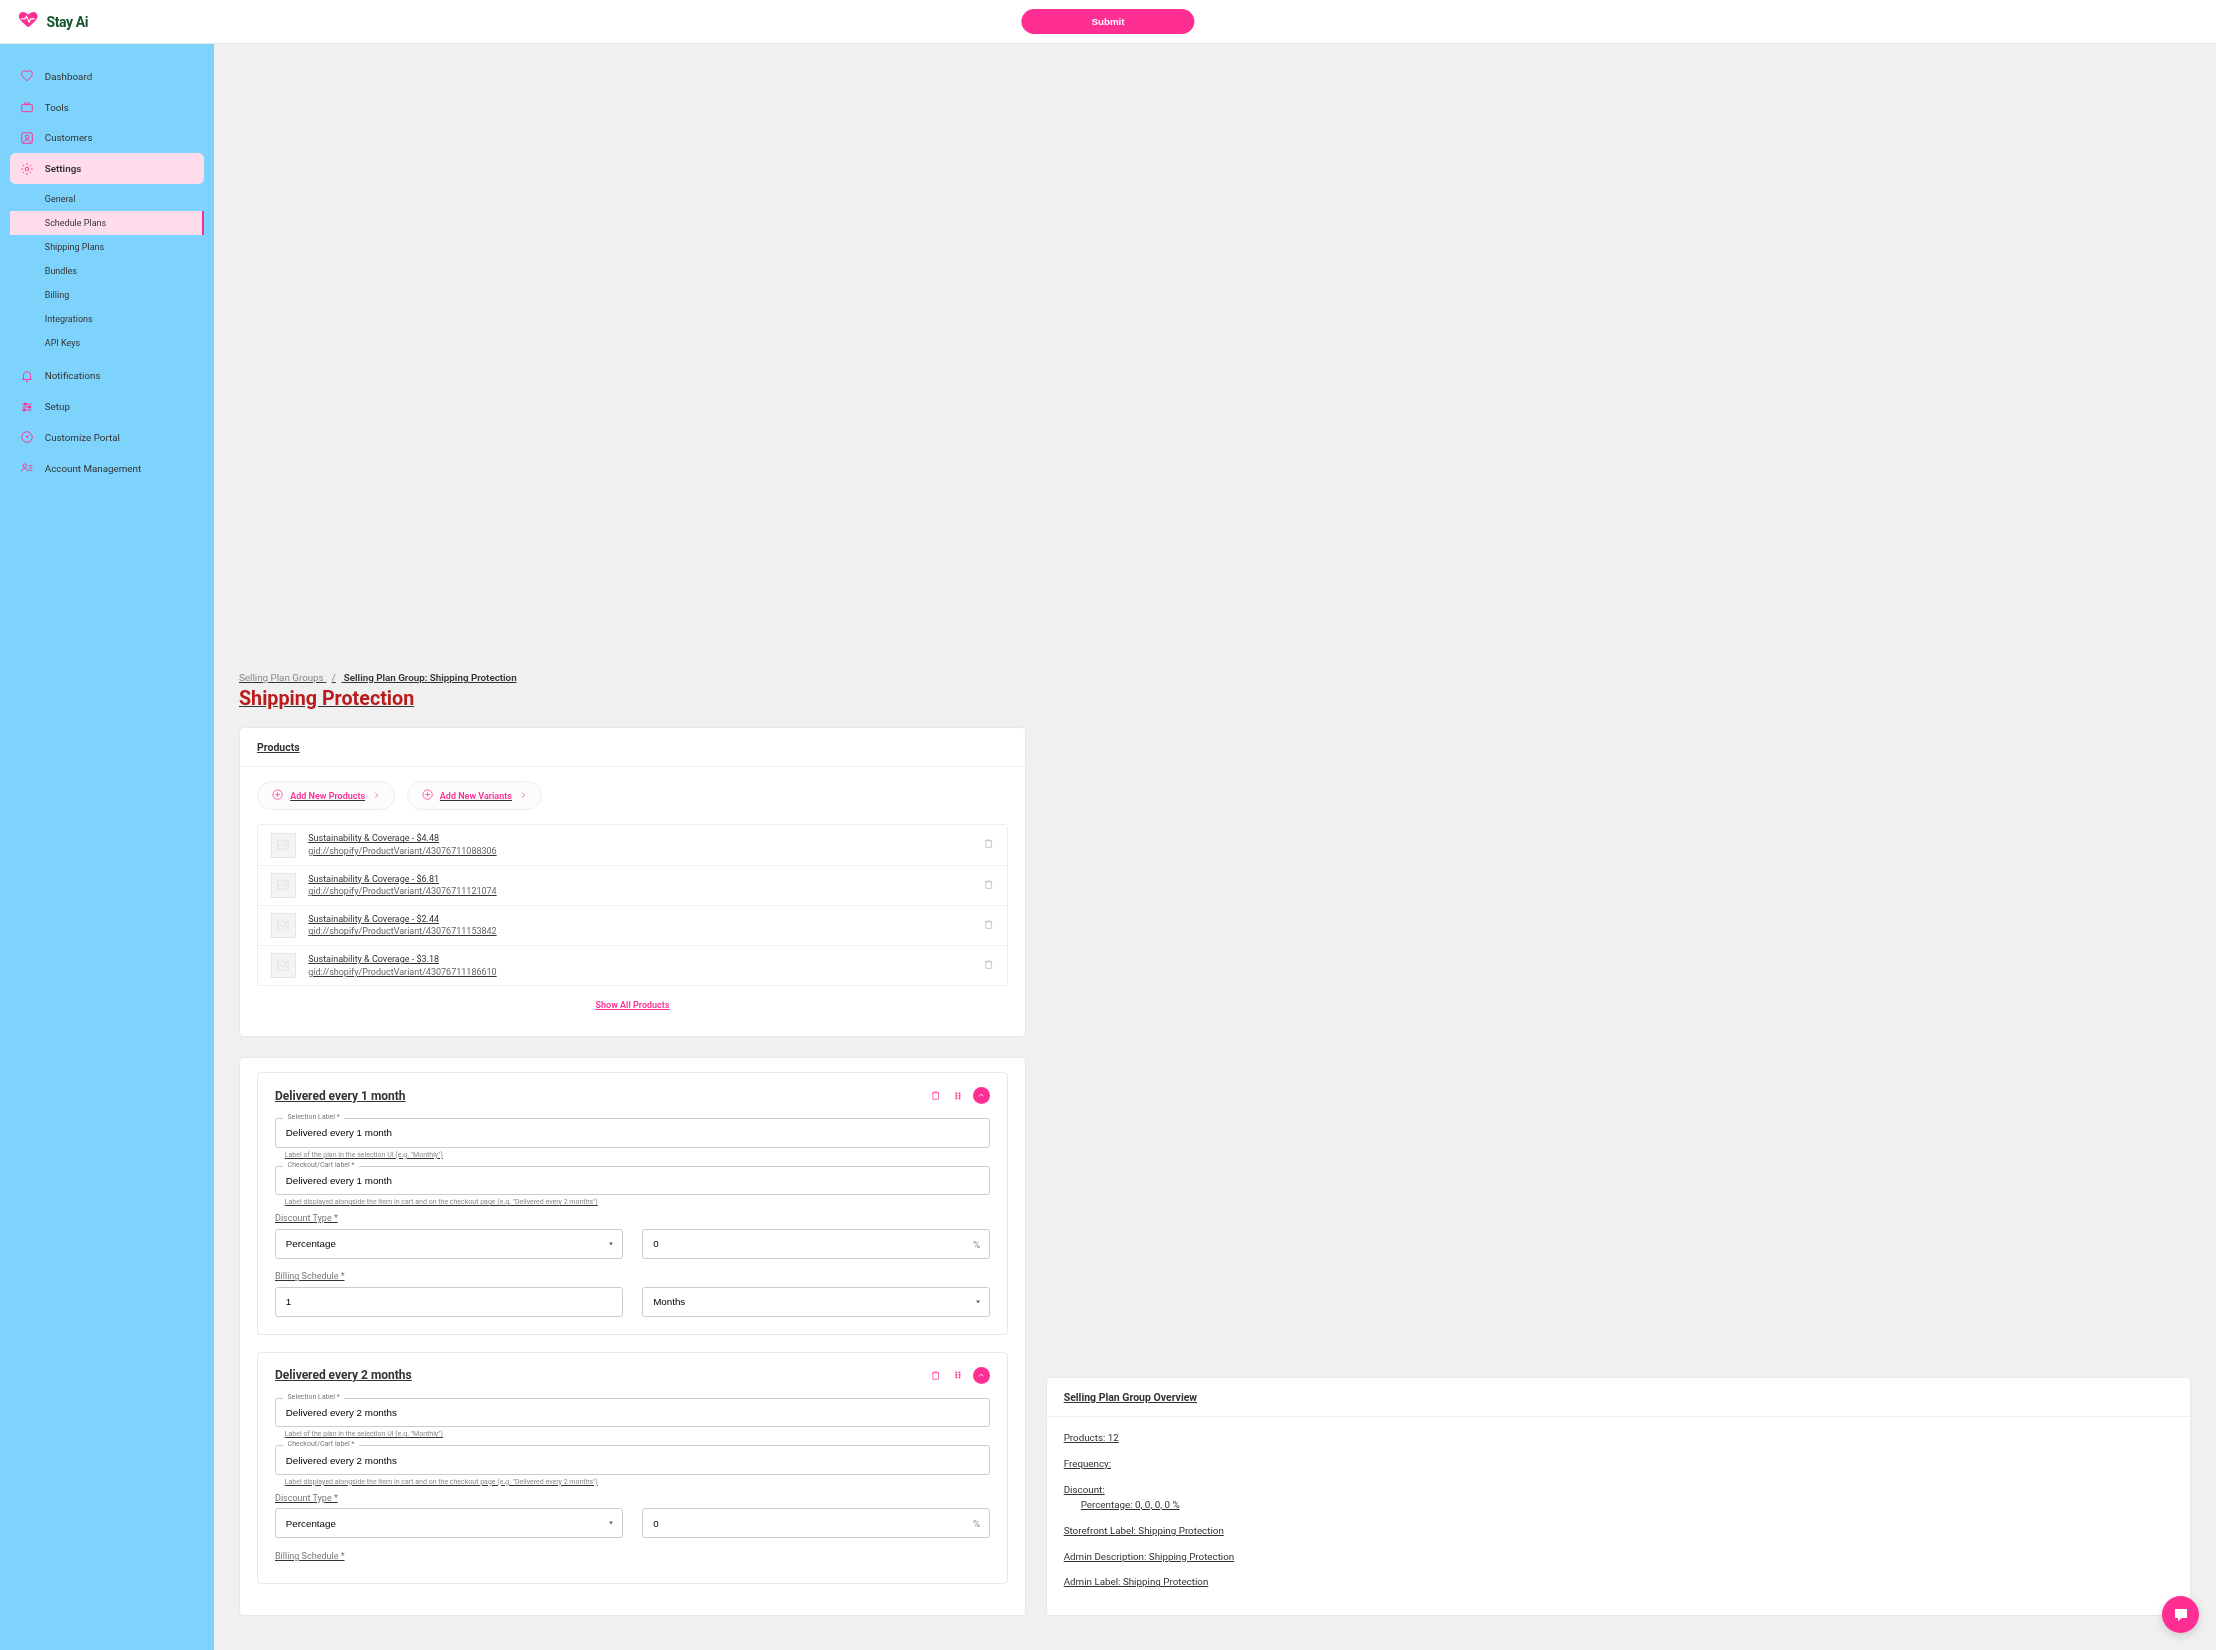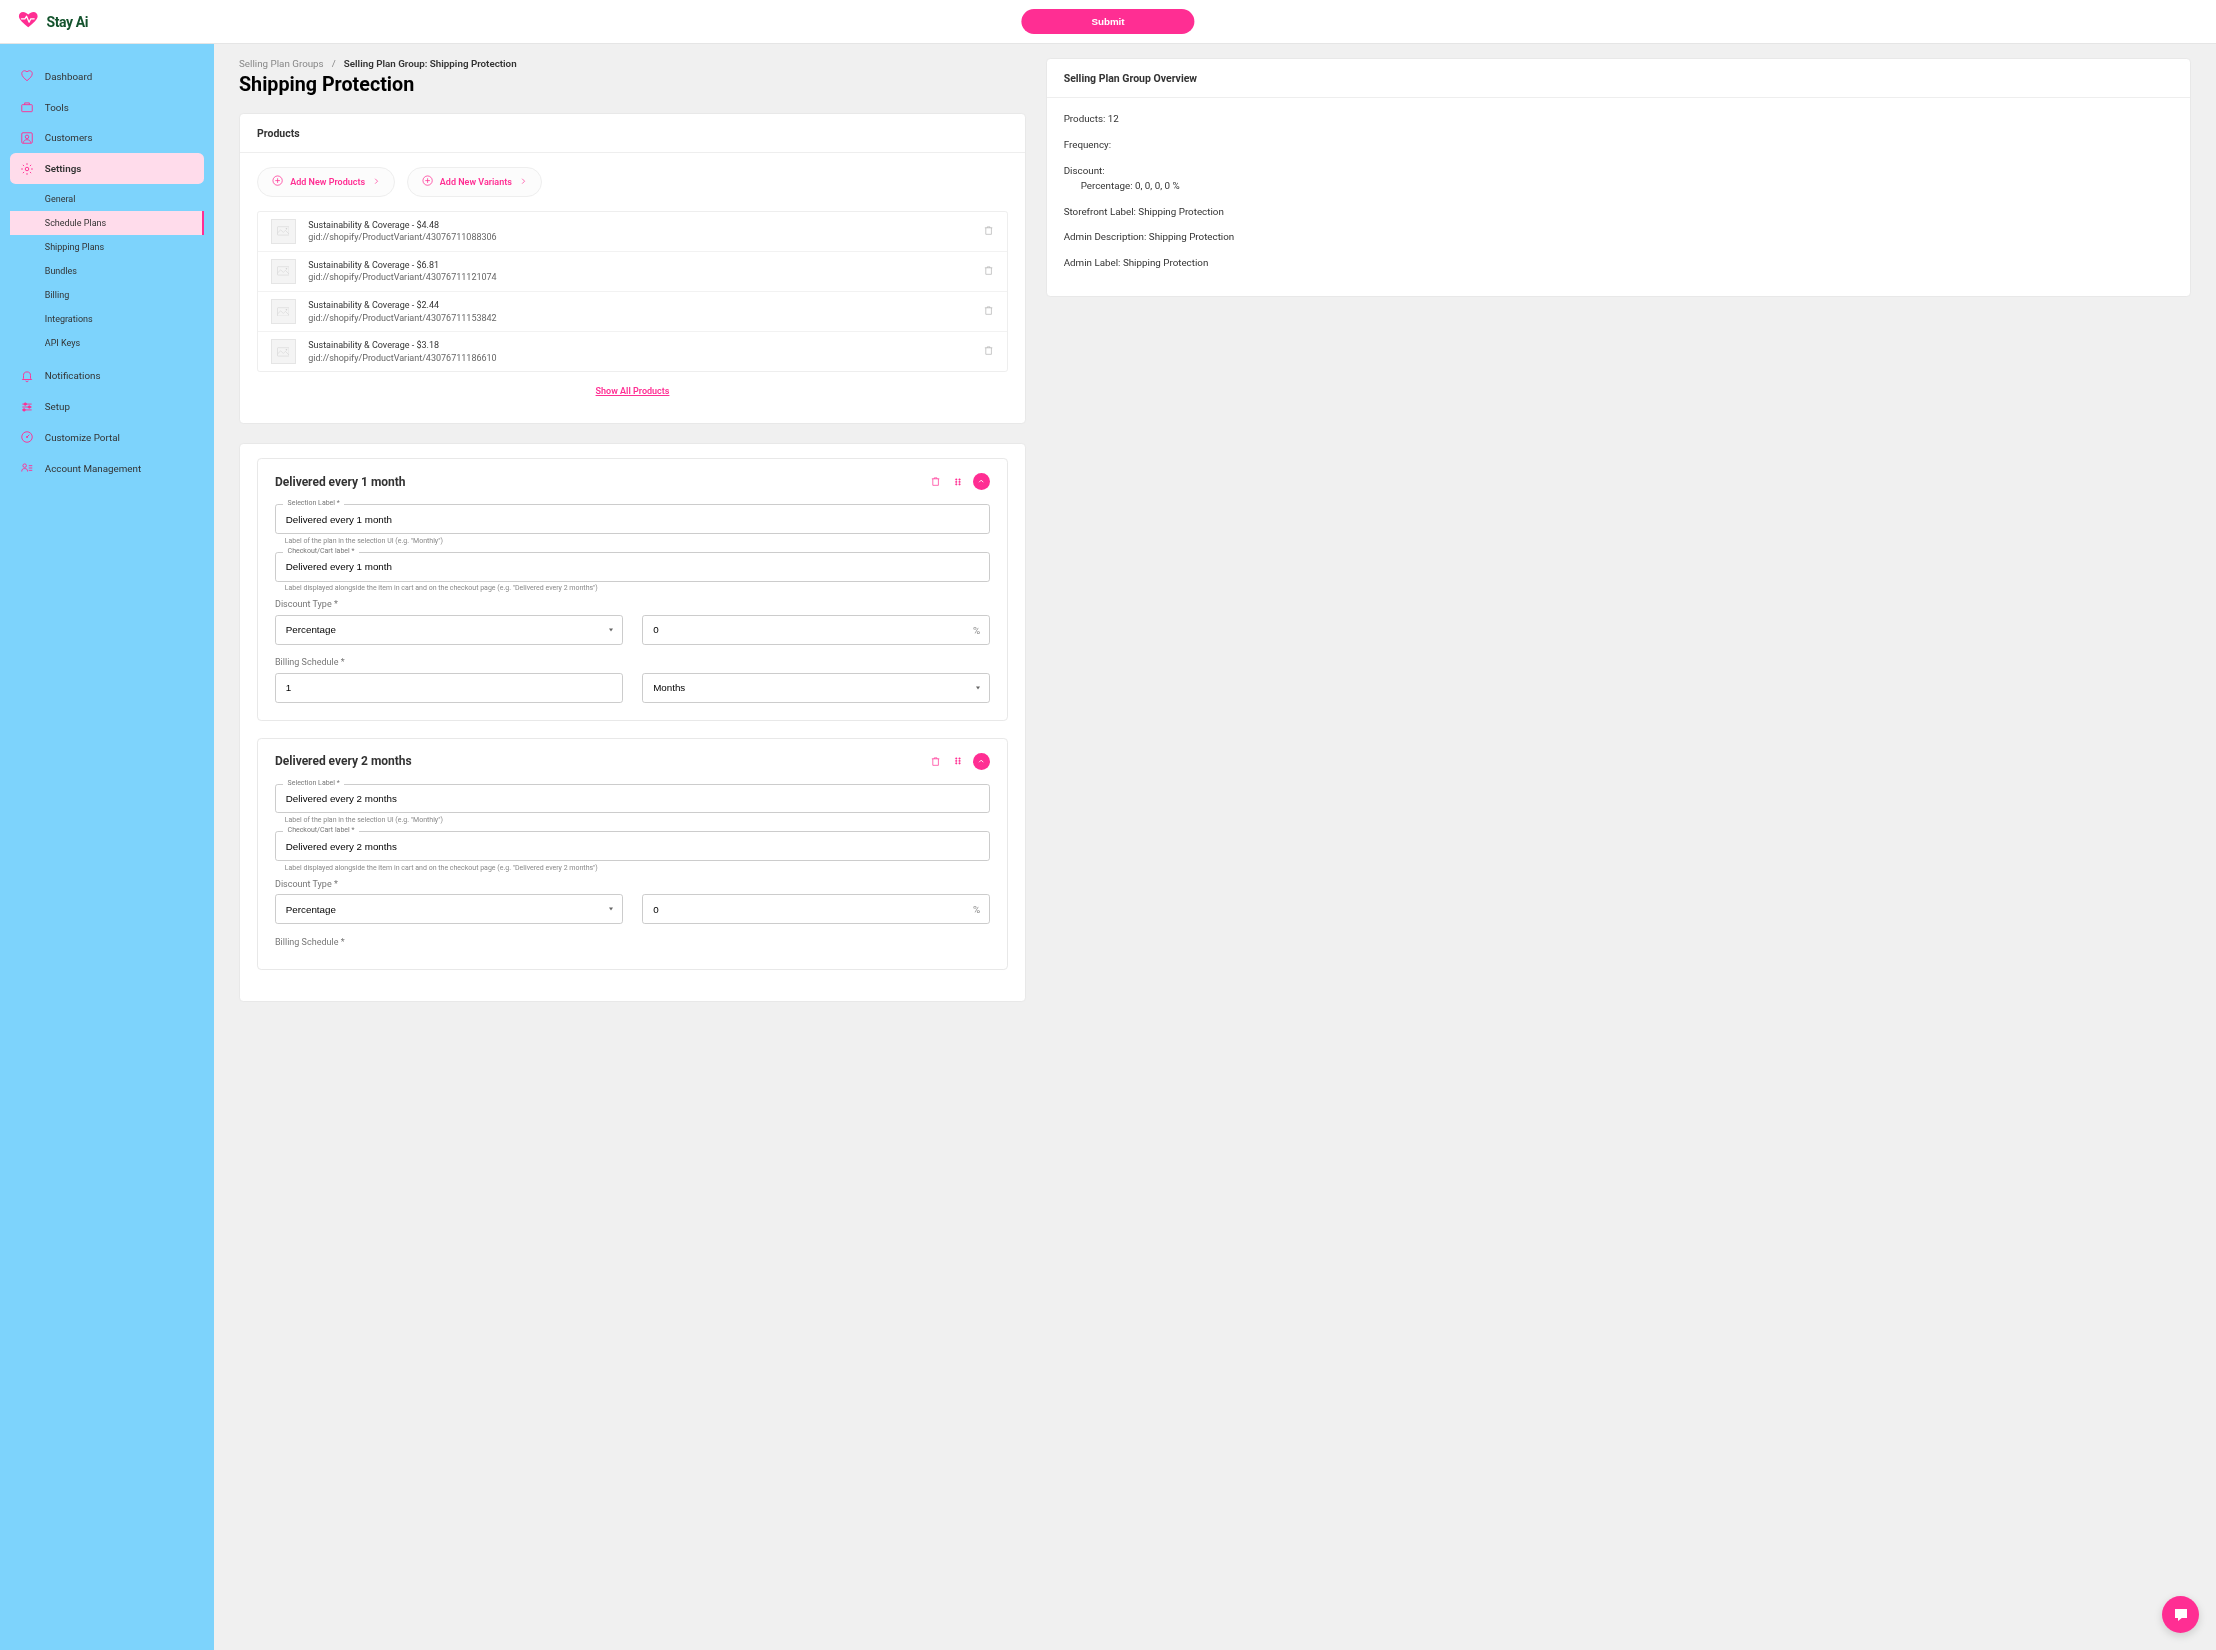--- a/index.html
+++ b/index.html
@@ -8,38 +8,38 @@
 
 .header { height: 44px; background: #fff; border-bottom: 0.7px solid #e5e5e5; display: flex; align-items: center; padding: 0 17px; position: relative; }
 .logo-wrap { display: flex; align-items: center; gap: 7px; }
 .logo-mark svg { width: 22.5px; height: 17px; }
 .logo-text { color: #14532d; font-size: 14px; font-weight: 700; letter-spacing: -0.4px; }
 .submit-btn { position: absolute; left: 50%; transform: translateX(-50%); background: #ff2e93; color: #fff; border: none; border-radius: 702px; padding: 7px 70px; font-size: 9.8px; font-weight: 600; cursor: pointer; }
 
 
 .app { display: flex; min-height: calc(100vh - 44px); }
 .sidebar { width: 214px; background: #7dd3fc; padding: 17px 9.8px; }
-.main { flex: 1; padding: 14px 25px; display: flex; gap: 19.7px; align-items: flex-start; }
+.main { flex: 1; padding: 14px 25px; display: flex; gap: 19.7px; align-items: flex-end; text-decoration: underline; }
 .left-col { flex: 0 0 787px; max-width: 787px; }
 .right-col { flex: 1; }
 
 
 .nav-item { display: flex; align-items: center; gap: 11.2px; padding: 8.4px 9.8px; border-radius: 5.6px; cursor: pointer; color: #333; font-size: 9.8px; }
 .nav-item.active { background: #ffdceb; font-weight: 600; }
 .nav-icon { width: 14px; height: 14px; flex-shrink: 0; display: flex; align-items: center; justify-content: center; }
 .nav-icon svg { stroke: #ff2e93; fill: none; stroke-width: 1.6; }
 .sub-nav { margin: 2.8px 0 5.6px 0; }
 .sub-item { padding: 7px 9.8px 7px 35px; font-size: 9px; cursor: pointer; border-radius: 0; position: relative; color: #333; }
 .sub-item.active { background: #ffdceb; border-right: 2.1px solid #ff2e93; }
 
 
 .breadcrumb { color: #888; font-size: 9.8px; margin-bottom: 4.2px; }
 .breadcrumb .sep { margin: 0 5.6px; }
 .breadcrumb .current { color: #333; font-weight: 600; }
-.page-title { font-size: 19.7px; font-weight: 700; color: #000000; margin-bottom: 17px; }
+.page-title { font-size: 19.7px; font-weight: 700; color: #b91c1c; margin-bottom: 17px; }
 
 
 .card { background: #fff; border-radius: 4.2px; border: 0.7px solid #e8e8e8; margin-bottom: 19.7px; }
 .card-header { padding: 12.6px 17px; font-weight: 700; font-size: 10.5px; border-bottom: 0.7px solid #eee; }
 .card-body { padding: 14px 17px; }
 
 
 .pill-row { display: flex; gap: 11.2px; margin-bottom: 14px; }
 .pill-btn { display: inline-flex; align-items: center; gap: 7px; background: #fcfcfc; border: 0.7px solid #eee; border-radius: 702px; padding: 7px 14px; cursor: pointer; color: #ff2e93; font-size: 9px; font-weight: 600; }
 .pill-btn .ico svg { stroke: #ff2e93; fill: none; }

